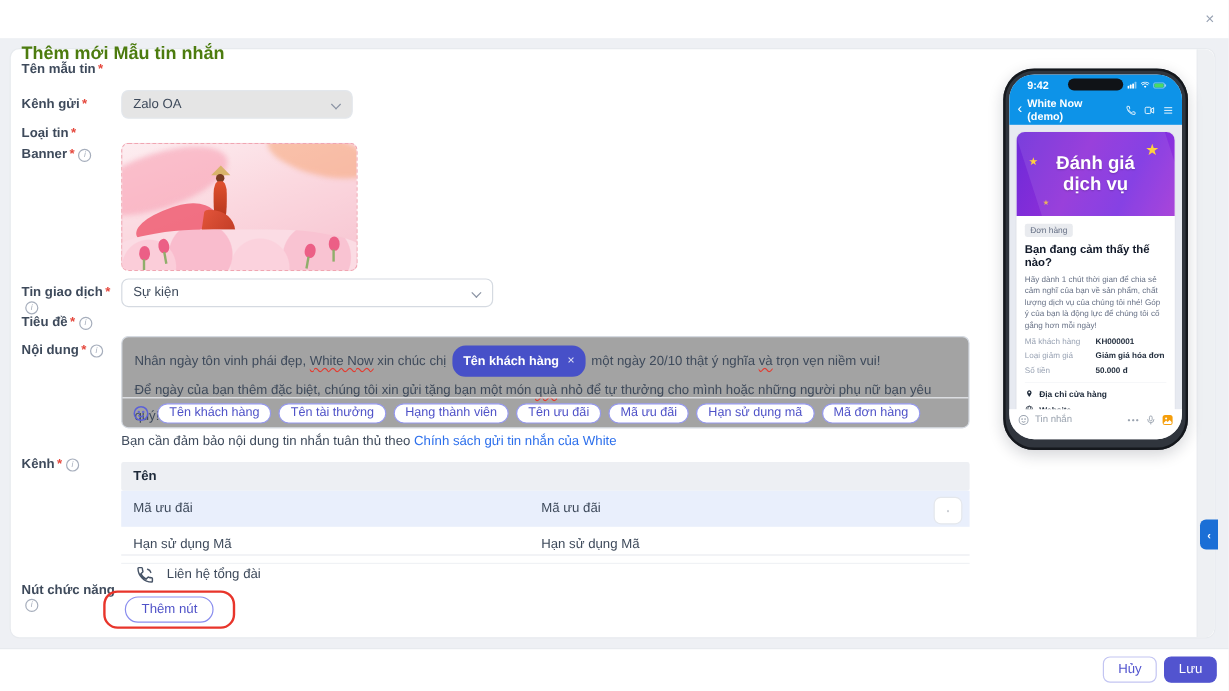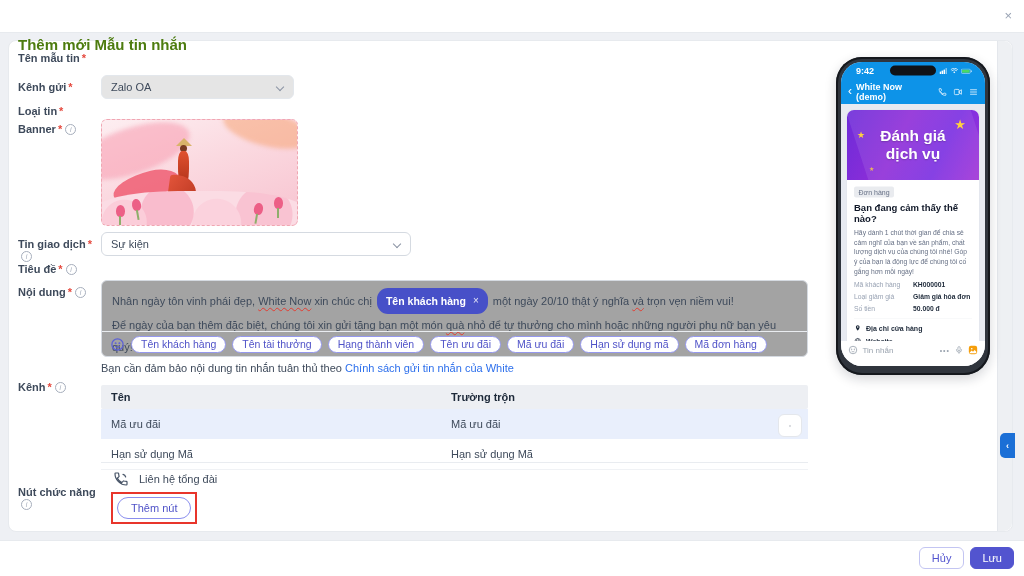--- a/index.html
+++ b/index.html
@@ -75,21 +75,21 @@
   .t-row.hl { background:#e9effc; }
   .t-row.plain { border-bottom:1px solid #f0f2f5; }
   .tc1 { width:340px; }
   .tc2 { width:331px; }
   .tc3 { width:36px; }
   .trash-btn { position:absolute; right:6px; top:5px; width:24px; height:23px; background:#fff; border:1px solid #e4e7ec; border-radius:6px; display:flex; align-items:center; justify-content:center; cursor:pointer; }
 
   
   .fn-divider { position:absolute; left:92px; top:421px; width:707px; border-top:1px solid #e9ecf0; }
   .fn-item { position:absolute; left:104px; top:430px; display:flex; align-items:center; gap:10px; font-size:11px; color:#3e4a5b; }
-  .addbtn-wrap { position:absolute; left:102px; top:451px; border:2px solid #e8352b; border-radius:0; padding:3px 4px; }
+  .addbtn-wrap { position:absolute; left:77px; top:451px; border:2px solid #e8352b; border-radius:12px; padding:3px 16px; }
   .addbtn { border:1px solid #8a8eee; color:#4f52c8; background:#fff; border-radius:13px; padding:4px 13px; font-size:11px; font-family:"Liberation Sans",sans-serif; cursor:pointer; }
 
   
   .mfoot { position:absolute; left:0; bottom:0; width:1024px; height:36px; background:#fff; border-top:1px solid #e7eaee; }
   .foot-btns { position:absolute; right:10px; top:6px; display:flex; gap:6px; }
   .btn-cancel { border:1px solid #c3c5f2; background:#fff; color:#5254cf; font-size:11px; padding:4px 12px; border-radius:6px; font-family:"Liberation Sans",sans-serif; cursor:pointer; }
   .btn-save { border:1px solid #5254cf; background:#5254cf; color:#fff; font-size:11px; padding:4px 11px; border-radius:6px; font-family:"Liberation Sans",sans-serif; cursor:pointer; }
 
   
   .phone { position:absolute; left:836px; top:57px; width:154px; height:318px; background:#30353d; border-radius:26px; padding:5px; box-shadow:0 4px 12px rgba(16,24,40,.18), inset 0 0 0 2px #15181d; }
@@ -209,21 +209,20 @@
   <div class="policy">
     <span>Bạn cần đảm bảo nội dung tin nhắn tuân thủ theo </span><a href="#">Chính sách gửi tin nhắn của White</a>
   </div>
 
   <div class="flabel" style="top:340px;">
     <span>Kênh</span><span class="req">*</span><span class="info-ic"></span>
   </div>
   <div class="btable">
     <div class="t-head">
       <div class="tc1">Tên</div>
-      <div class="tc2">Trường trộn</div>
       <div class="tc3"></div>
     </div>
     <div class="t-row hl">
       <div class="tc1">Mã ưu đãi</div>
       <div class="tc2">Mã ưu đãi</div>
       <div class="trash-btn">
         <svg width="11" height="12" viewBox="0 0 24 24" fill="none" stroke="#667085" stroke-width="2">
             <path d="M4 7h16M10 11v6M14 11v6M6 7l1 13h10l1-13M9 7V4h6v3"></path>
           </svg>
       </div>

